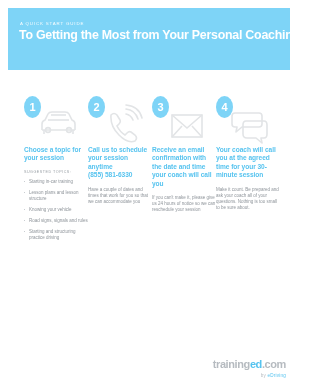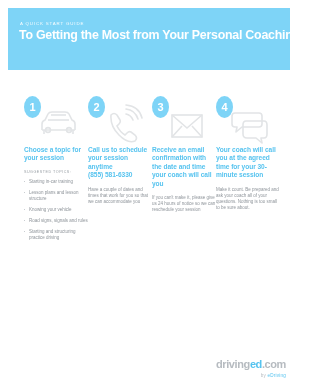--- a/index.html
+++ b/index.html
@@ -168,20 +168,20 @@
         </div>
       </div>
       <div class="col-heading">Your coach will call you at the agreed time for your 30-minute session</div>
       <p class="body-text">Make it count. Be prepared and ask your coach all of your questions. Nothing is too small to be sure about.</p>
     </div>
 
   </div>
 
   <div class="footer">
     <div class="logo">
-      <span>driving</span><span class="hl">ed</span><span>.com</span>
+      <span>training</span><span class="hl">ed</span><span>.com</span>
     </div>
     <div class="logo-sub">
       <span>by </span><span class="hl">eDriving</span>
     </div>
   </div>
 
 </div>
 
 </body></html>

